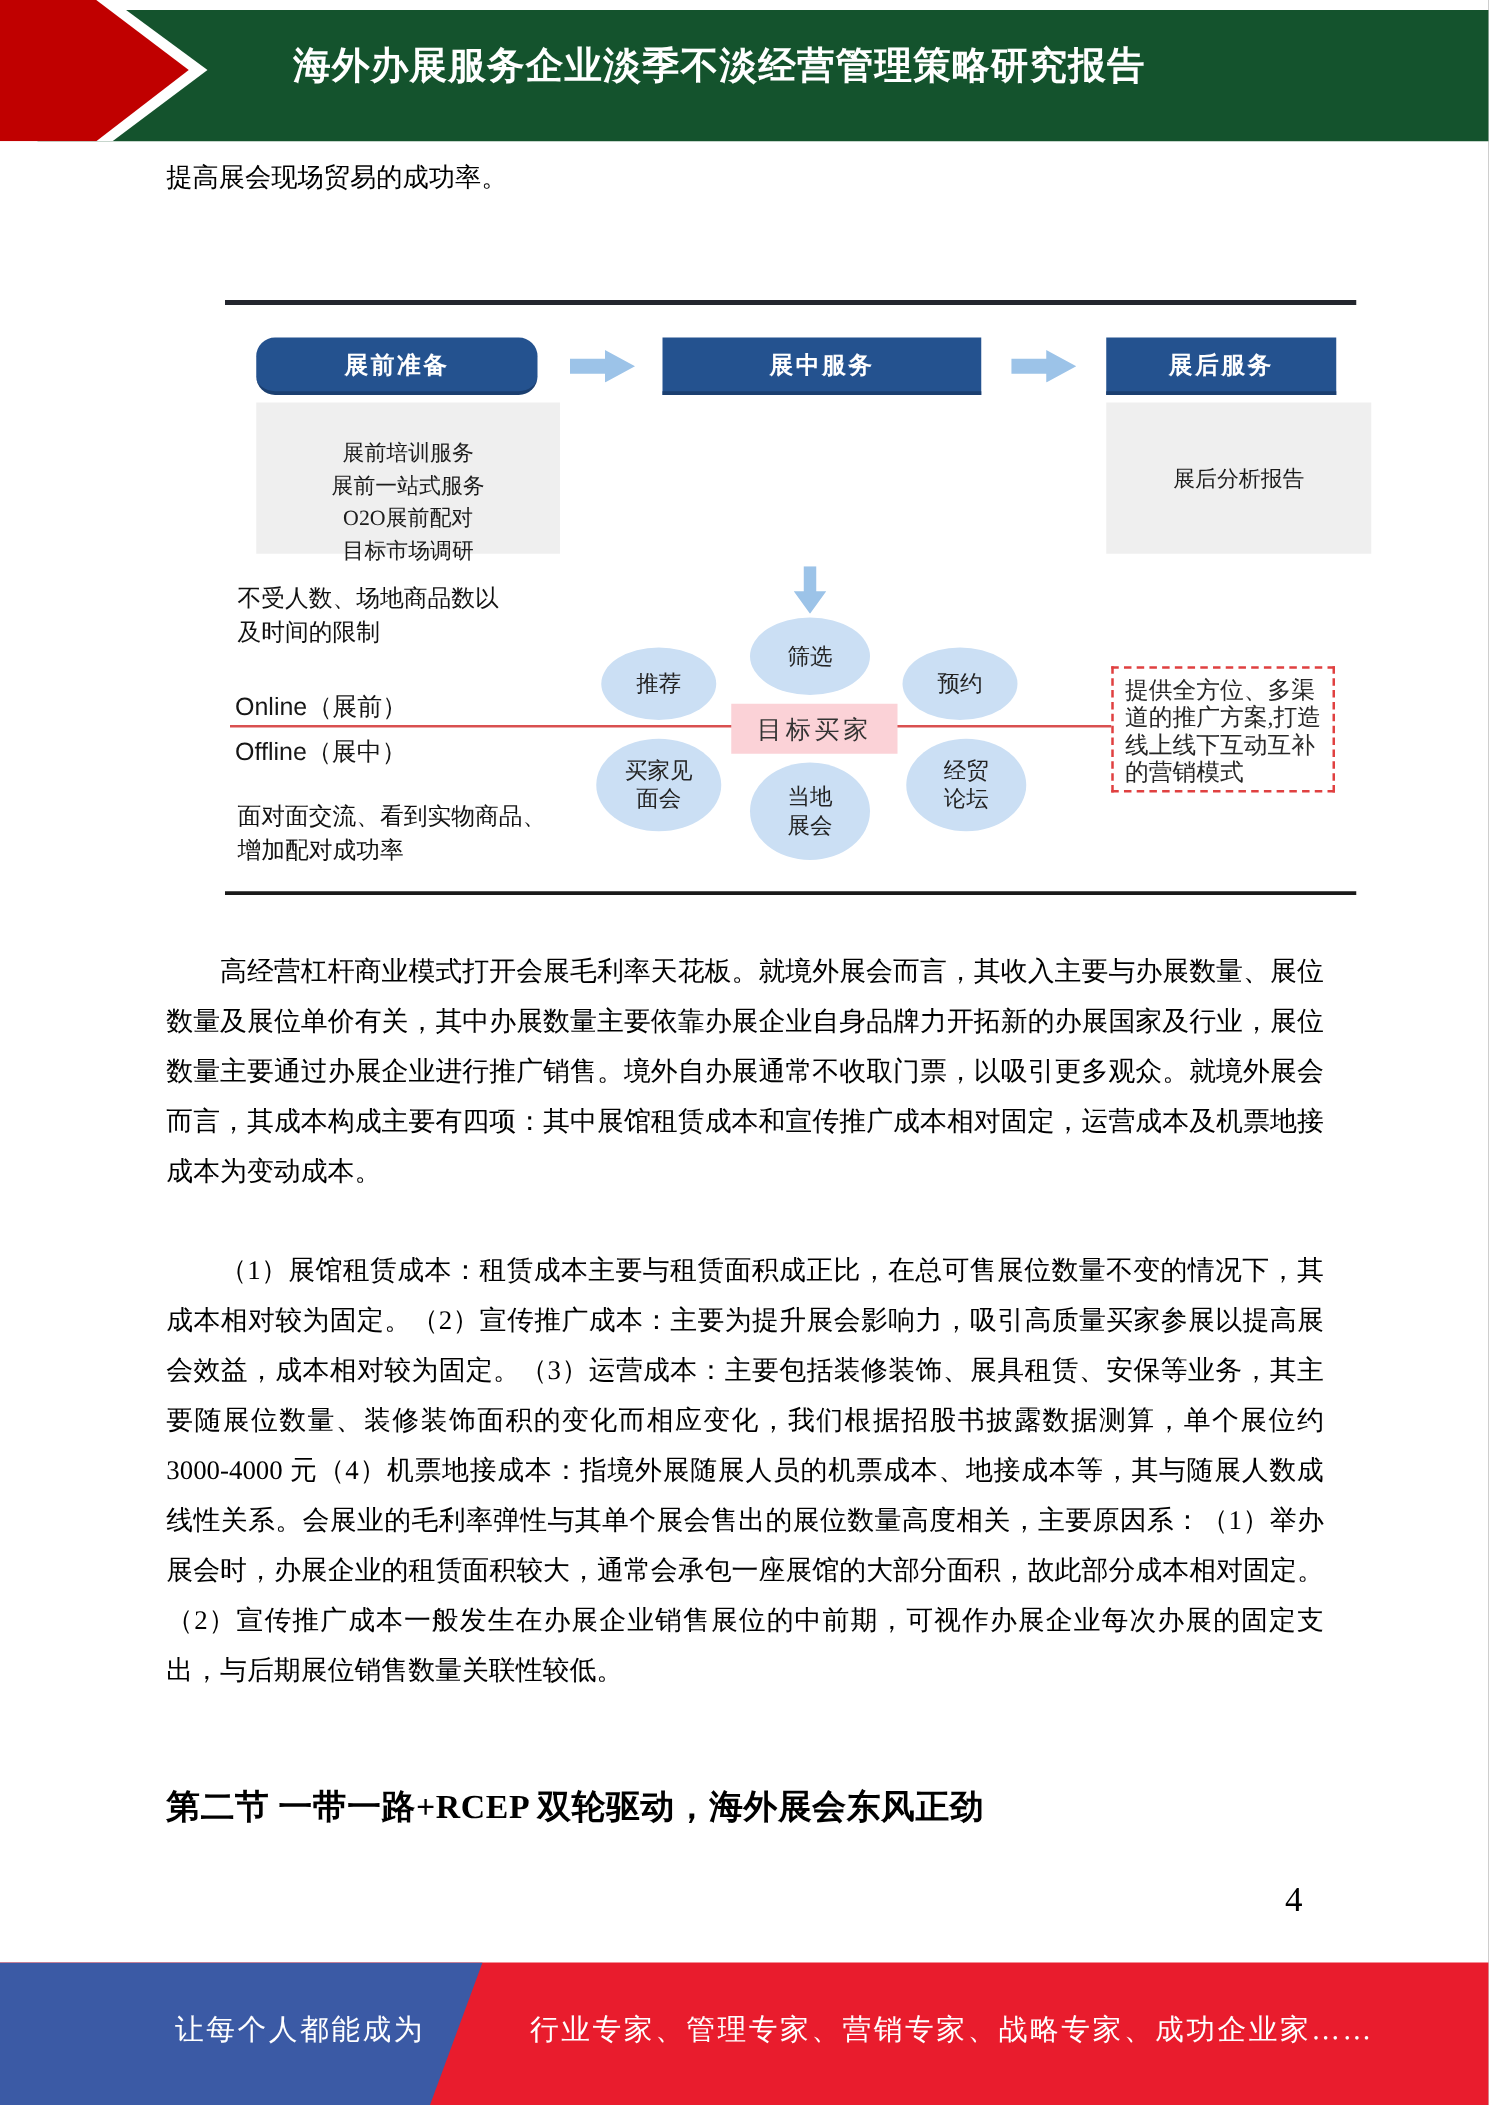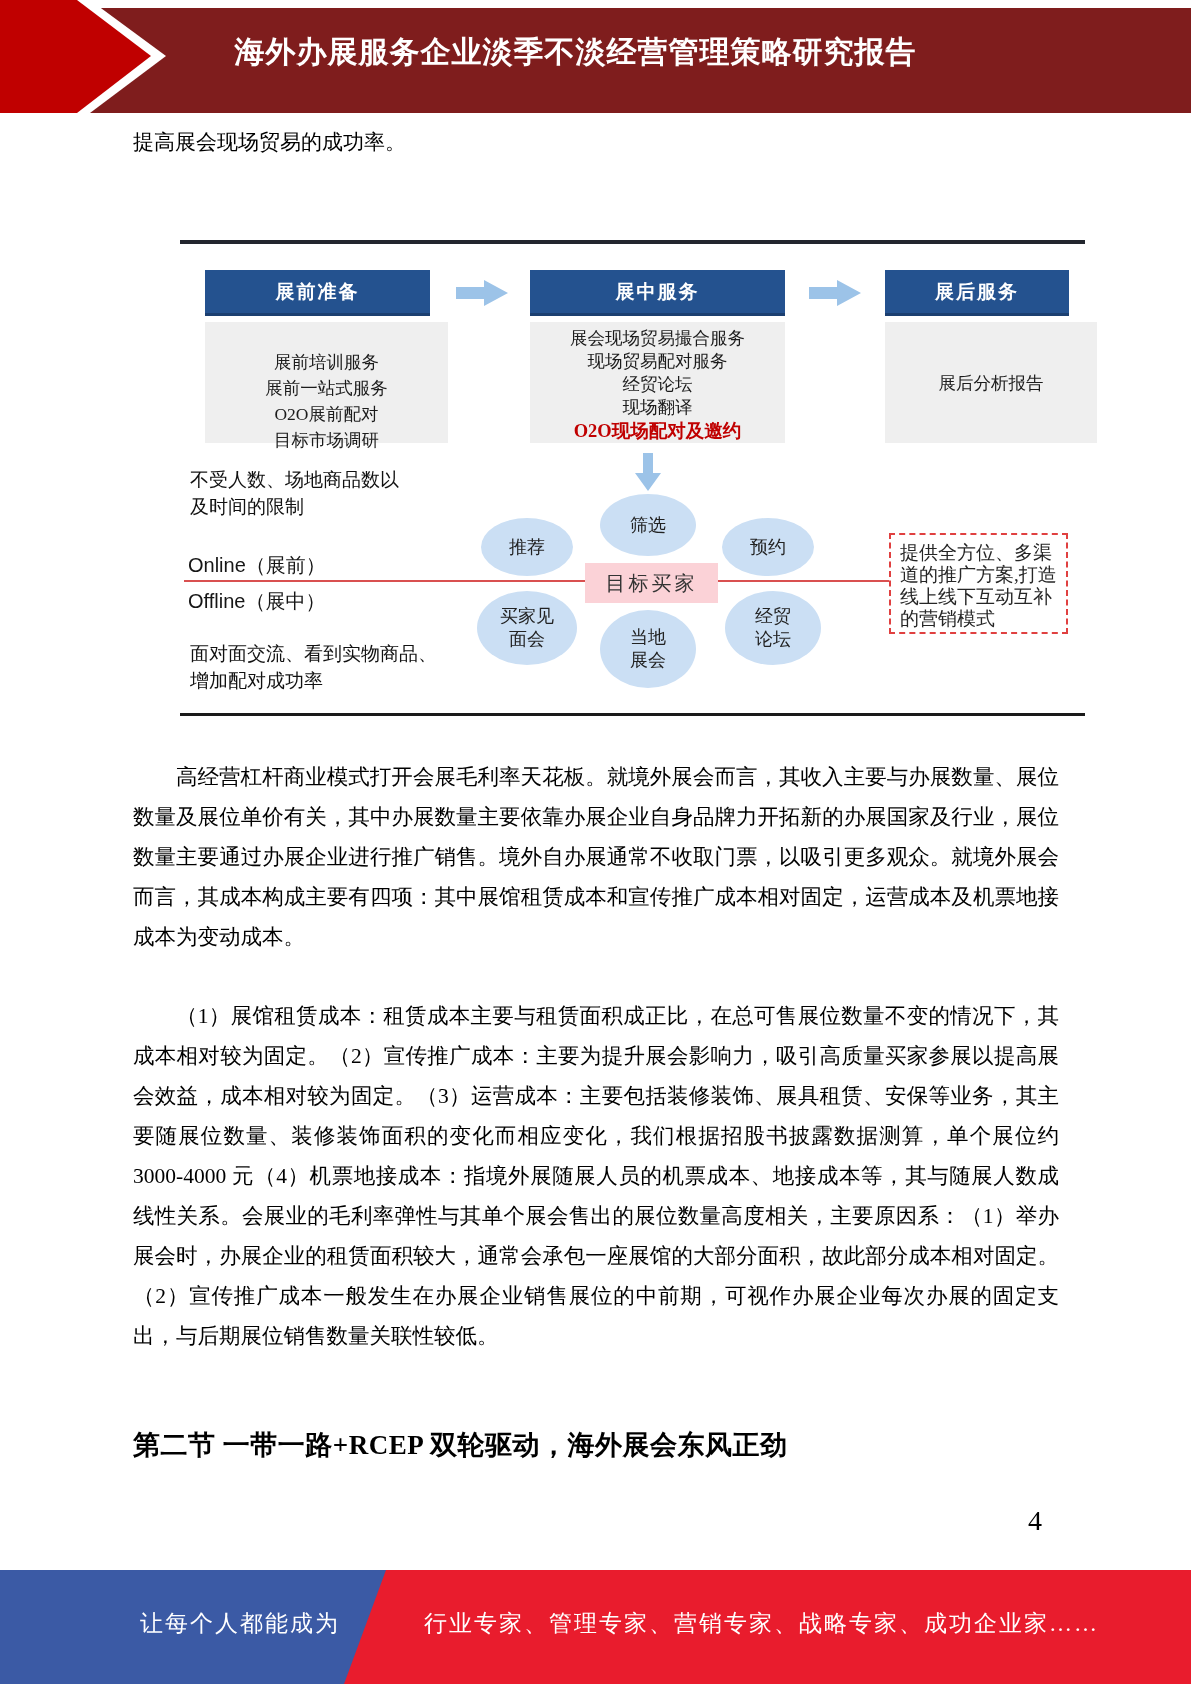--- a/index.html
+++ b/index.html
@@ -2,21 +2,21 @@
 <html><head>
 <meta charset="utf-8">
 <style>
   html,body{margin:0;padding:0;background:#888;}
   .page{
     position:relative; width:1191px; height:1684px; margin:0 auto;
     background:#ffffff; overflow:hidden;
     font-family:"Liberation Serif","DejaVu Serif",serif; color:#000;
   }
   
-  .header-band{position:absolute;left:30px;top:8px;width:1161px;height:105px;background:#7f1d1d;}
+  .header-band{position:absolute;left:30px;top:8px;width:1161px;height:105px;background:#14532d;}
   .header-title{
     position:absolute;left:0;right:0;top:24px;text-align:center;
     color:#fff;font-family:"Liberation Sans","DejaVu Sans",sans-serif;
     font-weight:bold;font-size:30px;letter-spacing:1px;padding-right:70px;
   }
   .header-arrow{position:absolute;left:0;top:0;}
   
   .intro-line{position:absolute;left:133px;top:128px;font-size:21px;}
   
   .figure{position:absolute;left:180px;top:196px;width:905px;height:521px;}
@@ -96,43 +96,36 @@
   <svg class="header-arrow" width="172" height="113" viewBox="0 0 172 113">
     <polygon points="0,0 90,0 166,56 90,113 0,113" fill="#ffffff"></polygon>
     <polygon points="0,0 77,0 151,56 77,113 0,113" fill="#c00000"></polygon>
   </svg>
 
   <div class="intro-line">提高展会现场贸易的成功率。</div>
 
   <div class="figure">
     <div class="fig-topline"></div>
 
-    <div class="stage-head" style="left:25px;width:225px;">展前准备</div>
+    <div class="stage-head" style="left:25px;width:225px;border-radius:15px;">展前准备</div>
     <div class="stage-head" style="left:705px;width:184px;">展后服务</div>
     <div class="stage-head" style="left:350px;width:255px;">展中服务</div>
 
     <svg class="flow-arrow" style="left:276px;" width="52" height="26" viewBox="0 0 52 26">
       <polygon points="0,7 28,7 28,0 52,13 28,26 28,19 0,19" fill="#9cc3e8"></polygon>
     </svg>
     <svg class="flow-arrow" style="left:629px;" width="52" height="26" viewBox="0 0 52 26">
       <polygon points="0,7 28,7 28,0 52,13 28,26 28,19 0,19" fill="#9cc3e8"></polygon>
     </svg>
 
     <div class="stage-body" style="left:25px;width:243px;padding-top:27px;">
       <span class="line">展前培训服务</span>
       <span class="line">展前一站式服务</span>
       <span class="line">O2O展前配对</span>
       <span class="line">目标市场调研</span>
-    </div>
-    <div class="stage-body mid" style="left:350px;width:255px;padding-top:5px;">
-      <span class="line">展会现场贸易撮合服务</span>
-      <span class="line">现场贸易配对服务</span>
-      <span class="line">经贸论坛</span>
-      <span class="line">现场翻译</span>
-      <span class="highlight">O2O现场配对及邀约</span>
     </div>
     <div class="stage-body single" style="left:705px;width:212px;">
       <span class="line">展后分析报告</span>
     </div>
 
     <svg class="down-arrow" style="left:455px;top:257px;" width="26" height="38" viewBox="0 0 26 38">
       <polygon points="8,0 18,0 18,20 26,20 13,38 0,20 8,20" fill="#9cc3e8"></polygon>
     </svg>
 
     <div class="note" style="left:10px;top:270px;width:230px;">不受人数、场地商品数以

